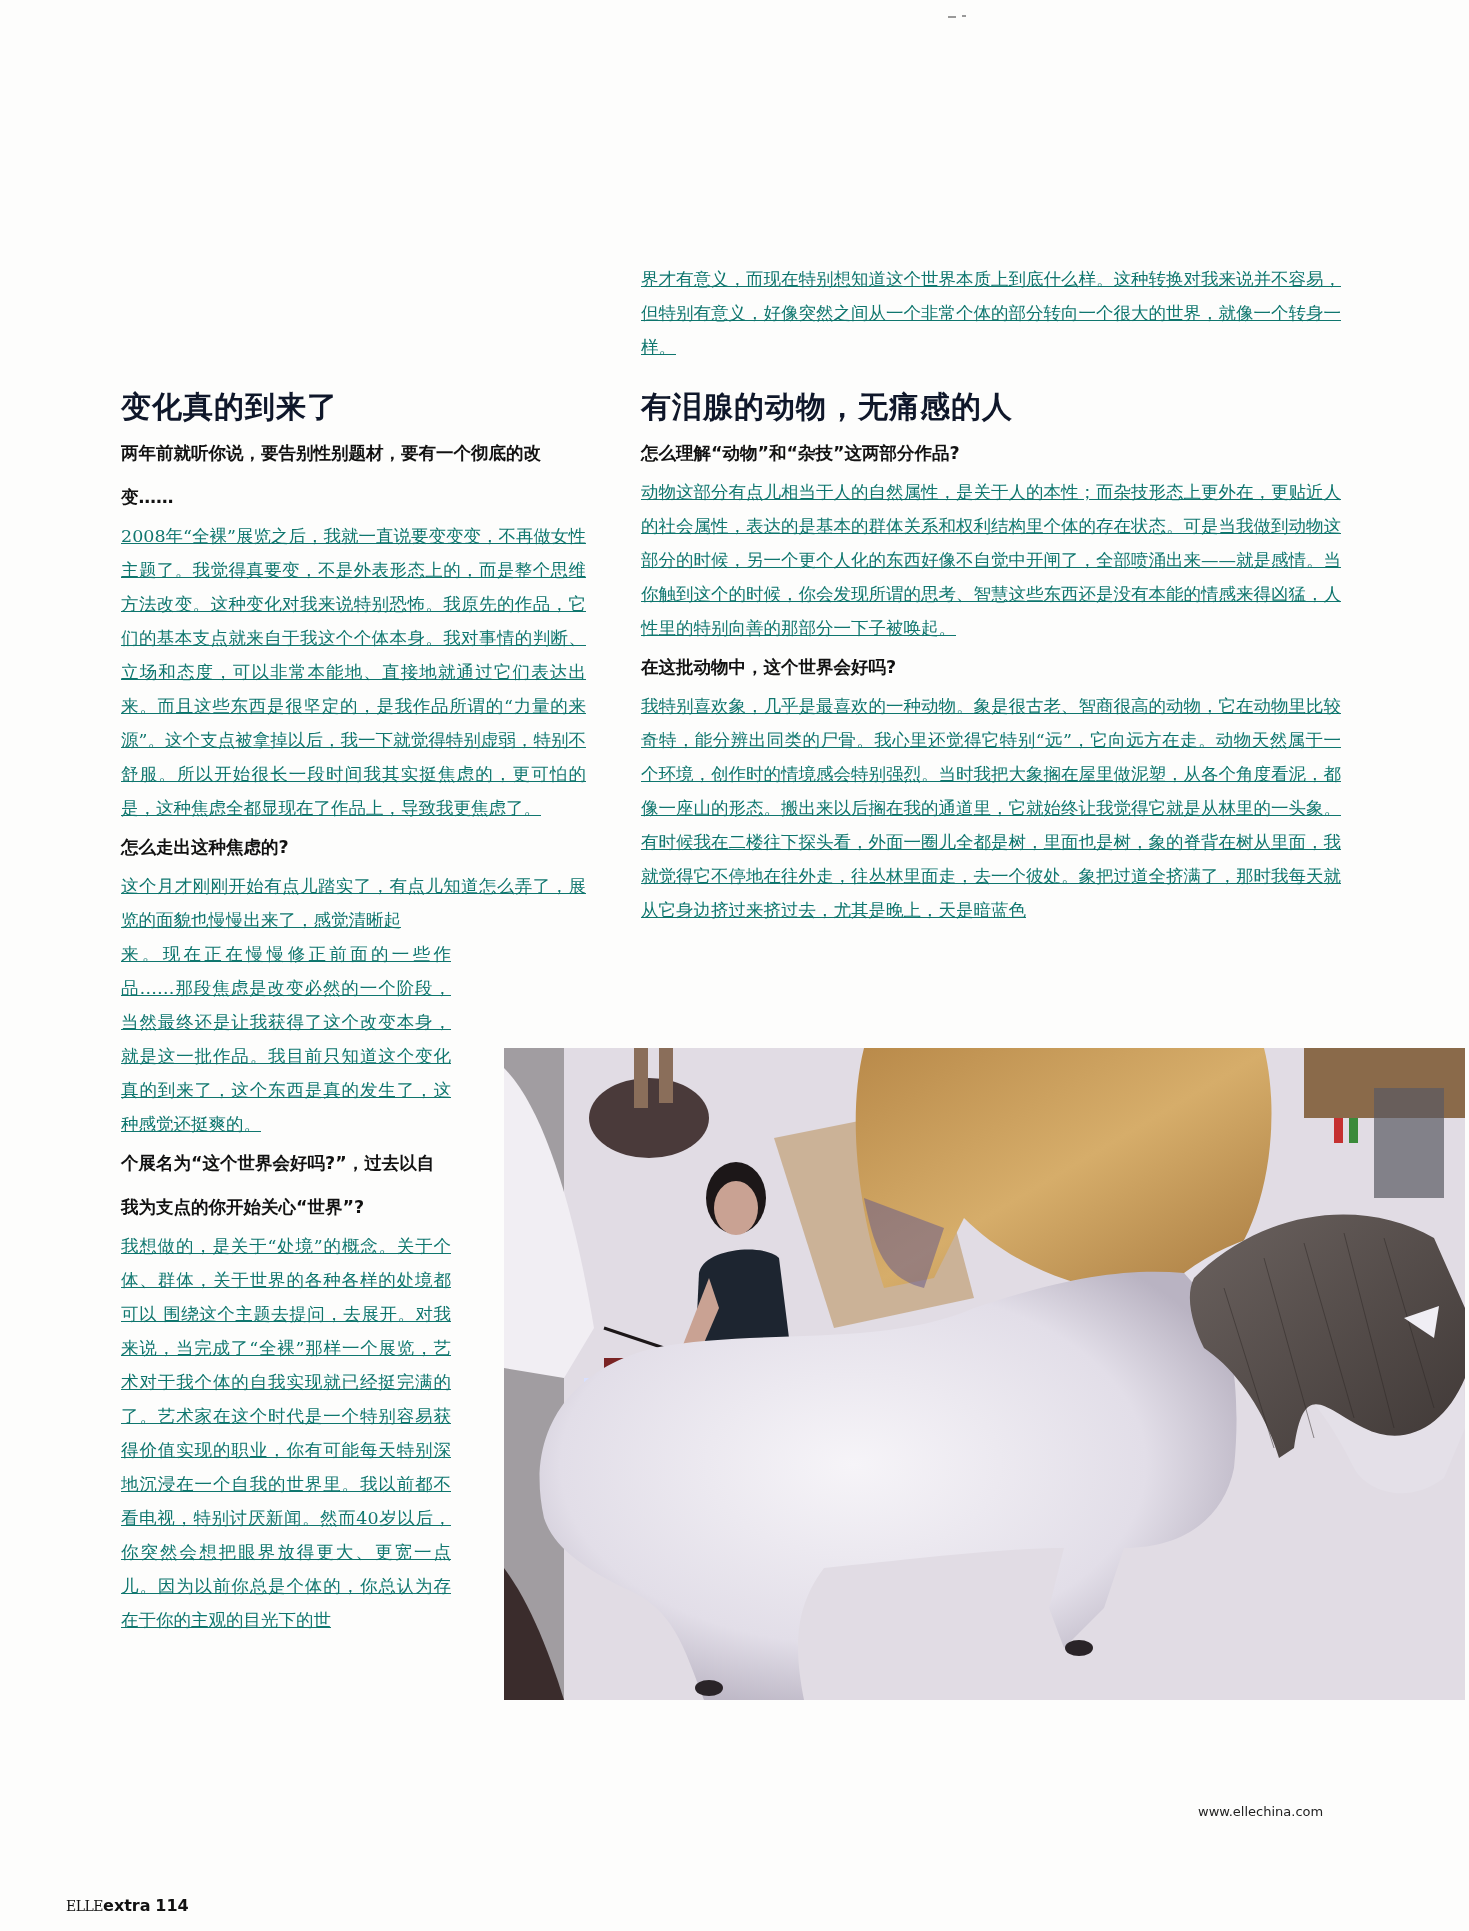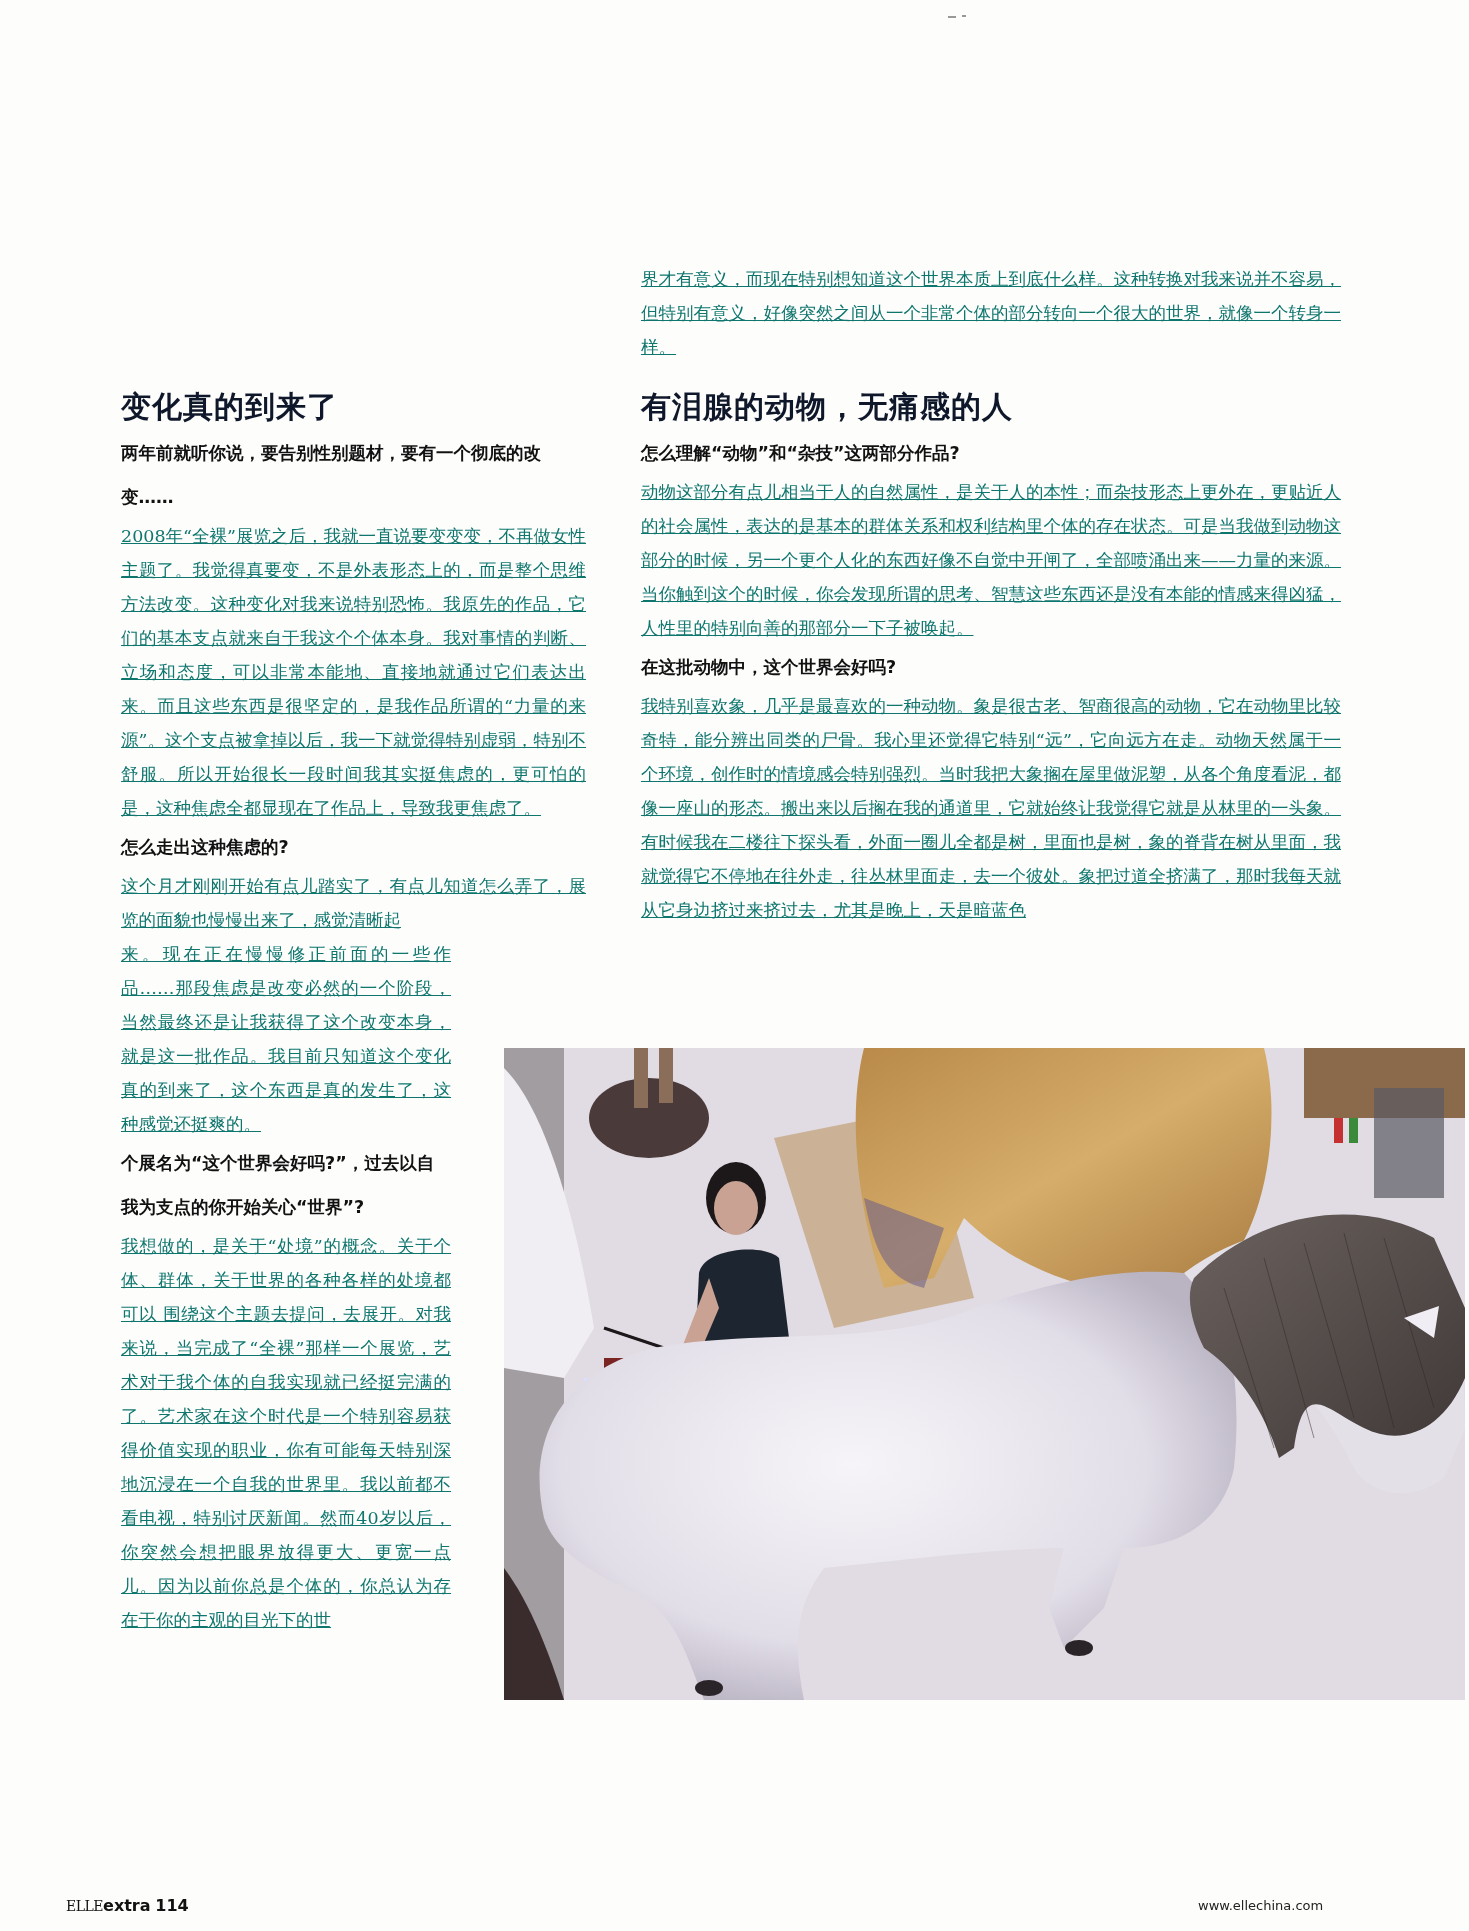--- a/index.html
+++ b/index.html
@@ -30,21 +30,21 @@
     position: absolute; left: 504px; top: 1048px; width: 961px; height: 652px;
     overflow: hidden; background: #d8d3dc;
   }
   .footer-left {
     position: absolute; left: 66px; top: 1896px;
     font-family: "DejaVu Sans", "Liberation Sans", sans-serif; font-size: 15px; color: #111;
   }
   .footer-left .elle { font-family: "DejaVu Serif", "Liberation Serif", serif; font-size: 14px; letter-spacing: -0.5px; }
   .footer-left .extra { font-weight: bold; font-size: 16px; }
   .footer-right {
-    position: absolute; left: 1198px; top: 1898px;
+    position: absolute; left: 1198px; top: 1804px;
     font-family: "DejaVu Sans", "Liberation Sans", sans-serif; font-size: 13px; color: #222;
   }
   .speck { position: absolute; background: #999; height: 2px; }
 </style>
 </head>
 <body>
 
 <div class="speck" style="left:948px;top:16px;width:8px;"></div>
 <div class="speck" style="left:962px;top:15px;width:4px;"></div>
 
@@ -59,21 +59,21 @@
   <p class="question">怎么走出这种焦虑的?</p>
   <p class="para">这个月才刚刚开始有点儿踏实了，有点儿知道怎么弄了，展览的面貌也慢慢出来了，感觉清晰起</p>
   <p class="para narrow">来。现在正在慢慢修正前面的一些作品……那段焦虑是改变必然的一个阶段，当然最终还是让我获得了这个改变本身，就是这一批作品。我目前只知道这个变化真的到来了，这个东西是真的发生了，这种感觉还挺爽的。</p>
   <p class="question narrow">个展名为“这个世界会好吗?”，过去以自我为支点的你开始关心“世界”?</p>
   <p class="para narrow">我想做的，是关于“处境”的概念。关于个体、群体，关于世界的各种各样的处境都可以 围绕这个主题去提问，去展开。对我来说，当完成了“全裸”那样一个展览，艺术对于我个体的自我实现就已经挺完满的了。艺术家在这个时代是一个特别容易获得价值实现的职业，你有可能每天特别深地沉浸在一个自我的世界里。我以前都不看电视，特别讨厌新闻。然而40岁以后，你突然会想把眼界放得更大、更宽一点儿。因为以前你总是个体的，你总认为存在于你的主观的目光下的世</p>
 </div>
 
 <div class="col" style="left:641px;top:385px;width:700px;">
   <h2 class="headline">有泪腺的动物，无痛感的人</h2>
   <p class="question">怎么理解“动物”和“杂技”这两部分作品?</p>
-  <p class="para">动物这部分有点儿相当于人的自然属性，是关于人的本性；而杂技形态上更外在，更贴近人的社会属性，表达的是基本的群体关系和权利结构里个体的存在状态。可是当我做到动物这部分的时候，另一个更个人化的东西好像不自觉中开闸了，全部喷涌出来——力量的来源。当你触到这个的时候，你会发现所谓的思考、智慧这些东西还是没有本能的情感来得凶猛，人性里的特别向善的那部分一下子被唤起。</p>
+  <p class="para">动物这部分有点儿相当于人的自然属性，是关于人的本性；而杂技形态上更外在，更贴近人的社会属性，表达的是基本的群体关系和权利结构里个体的存在状态。可是当我做到动物这部分的时候，另一个更个人化的东西好像不自觉中开闸了，全部喷涌出来——就是感情。当你触到这个的时候，你会发现所谓的思考、智慧这些东西还是没有本能的情感来得凶猛，人性里的特别向善的那部分一下子被唤起。</p>
   <p class="question">在这批动物中，这个世界会好吗?</p>
   <p class="para">我特别喜欢象，几乎是最喜欢的一种动物。象是很古老、智商很高的动物，它在动物里比较奇特，能分辨出同类的尸骨。我心里还觉得它特别“远”，它向远方在走。动物天然属于一个环境，创作时的情境感会特别强烈。当时我把大象搁在屋里做泥塑，从各个角度看泥，都像一座山的形态。搬出来以后搁在我的通道里，它就始终让我觉得它就是从林里的一头象。有时候我在二楼往下探头看，外面一圈儿全都是树，里面也是树，象的脊背在树从里面，我就觉得它不停地在往外走，往丛林里面走，去一个彼处。象把过道全挤满了，那时我每天就从它身边挤过来挤过去，尤其是晚上，天是暗蓝色</p>
 </div>
 
 <div class="photo">
   <svg width="961" height="652" viewBox="0 0 961 652">
     <defs>
       <radialGradient id="horseG" cx="45%" cy="45%" r="60%">
         <stop offset="0" stop-color="#f6f4f8"></stop>
         <stop offset="0.7" stop-color="#e2dee8"></stop>

